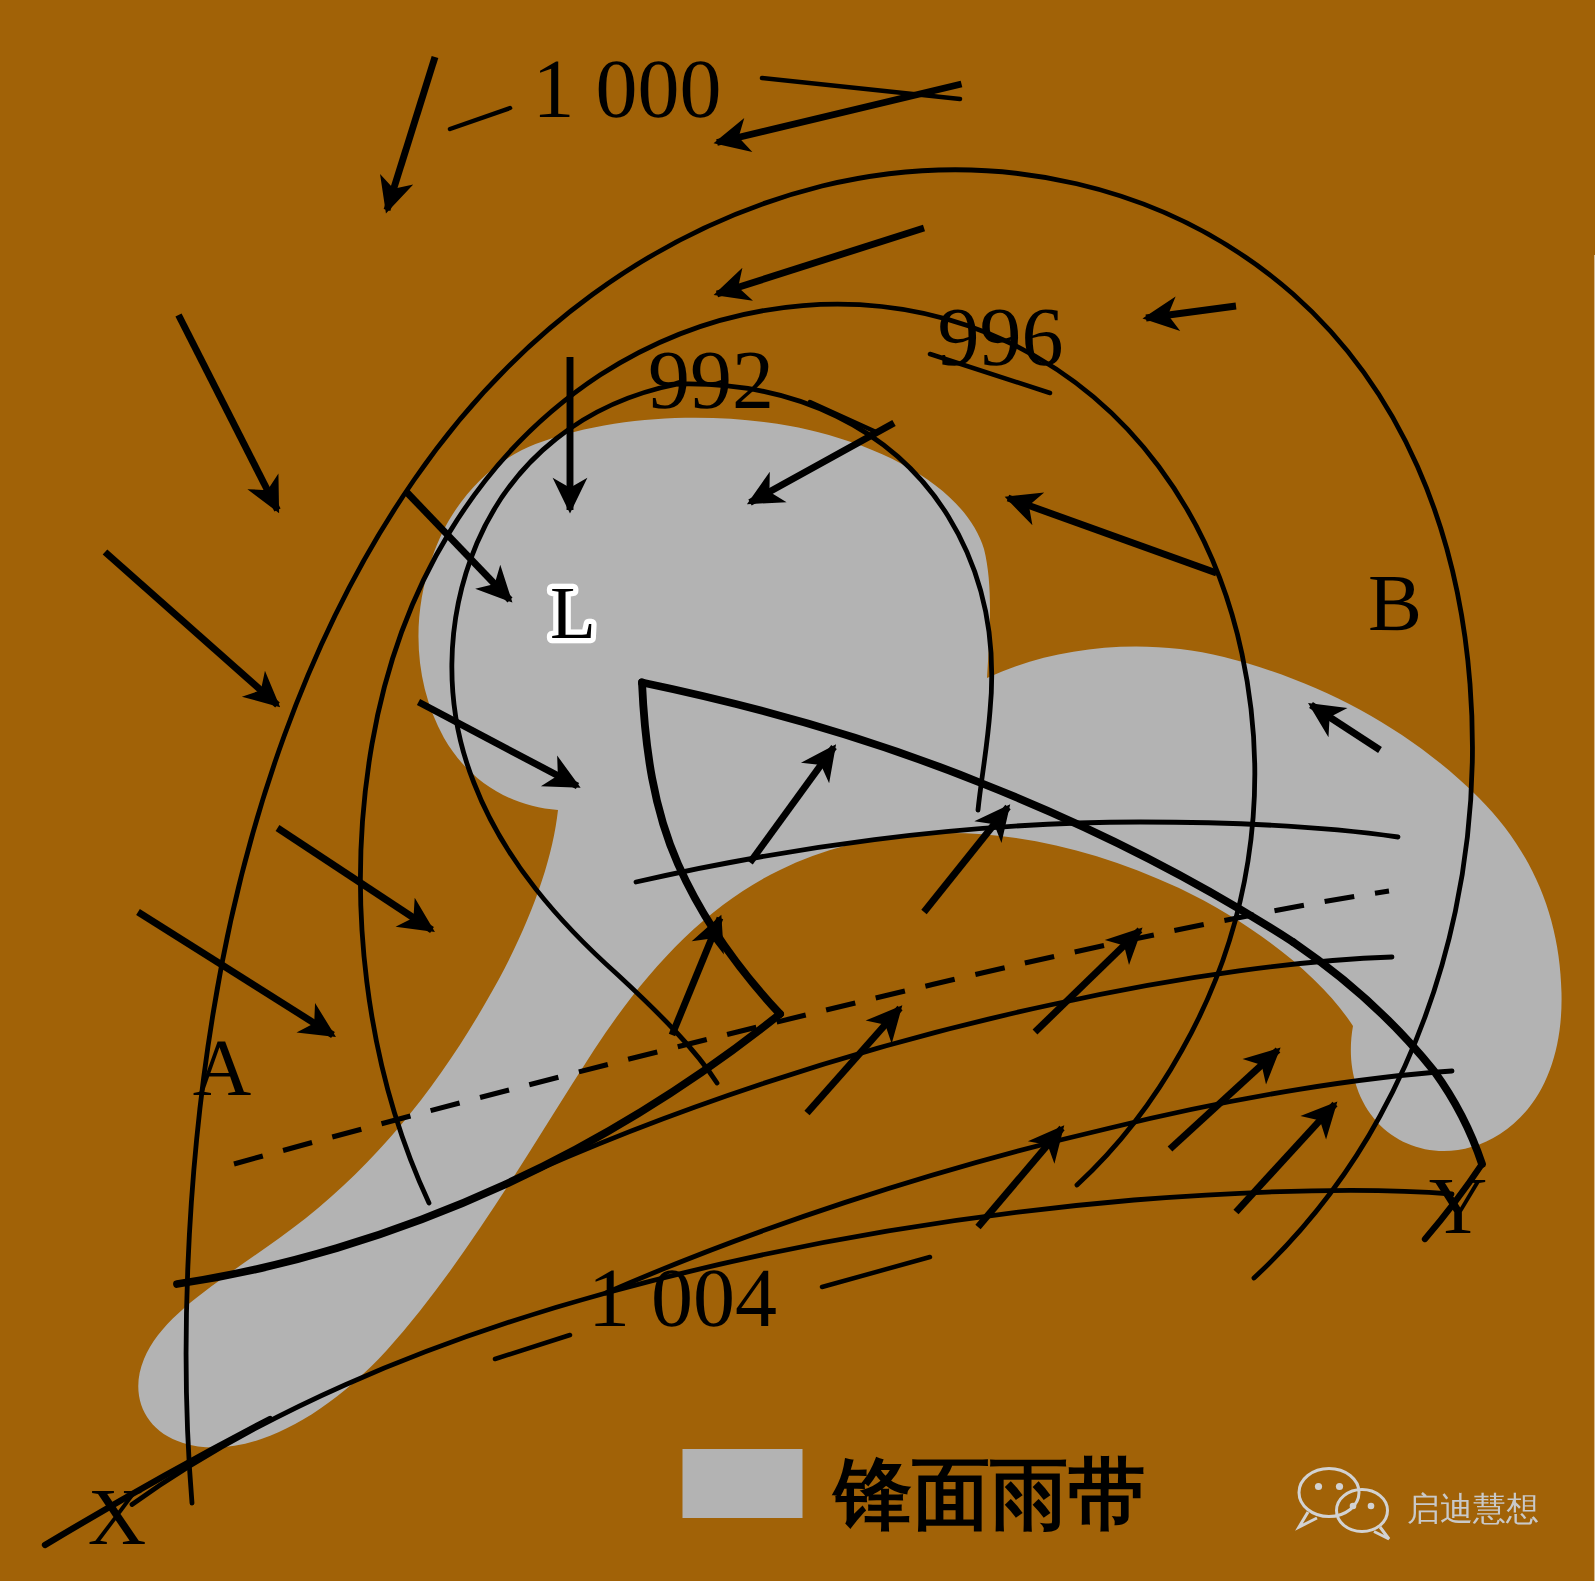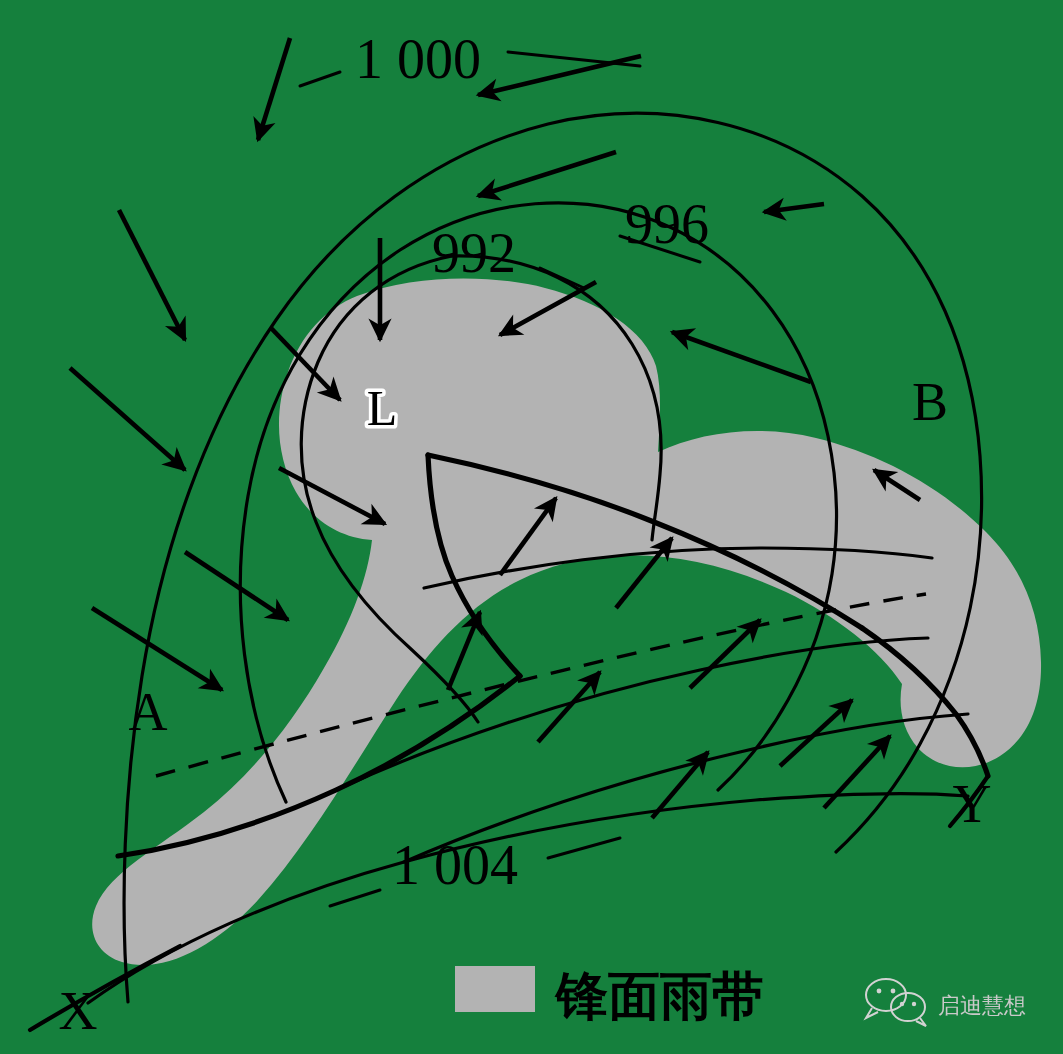--- a/index.html
+++ b/index.html
@@ -1,18 +1,18 @@
 <!DOCTYPE html>
 <html><head>
 <meta charset="utf-8">
 <style>
   html,body{margin:0;padding:0;background:#ffffff;}
   body{width:1063px;height:1054px;overflow:hidden;
        font-family:"Liberation Serif", serif;}
-  #stage{position:relative;width:1063px;height:1054px;background:#15803d;}
+  #stage{position:relative;width:1063px;height:1054px;background:#a16207;}
   svg#map{position:absolute;left:0;top:0;width:1063px;height:1054px;display:block;}
   .contour{fill:none;stroke:#000;stroke-width:3.2;stroke-linecap:round;stroke-linejoin:round;}
   .front{fill:none;stroke:#000;stroke-width:5.2;stroke-linecap:round;stroke-linejoin:round;}
   .xy{fill:none;stroke:#000;stroke-width:4.2;stroke-linecap:round;}
   .cut{fill:none;stroke:#000;stroke-width:3.4;stroke-dasharray:20 14;stroke-linecap:butt;}
   .wind{fill:none;stroke:#000;stroke-width:4.6;stroke-linecap:butt;}
   .leader{fill:none;stroke:#000;stroke-width:3.0;stroke-linecap:round;}
   .belt{fill:#b3b3b3;stroke:none;}
   .lbl{font-family:"Liberation Serif", serif;font-size:54px;fill:#000;}
   .lblnum{font-family:"Liberation Serif", serif;font-size:56px;fill:#000;}

